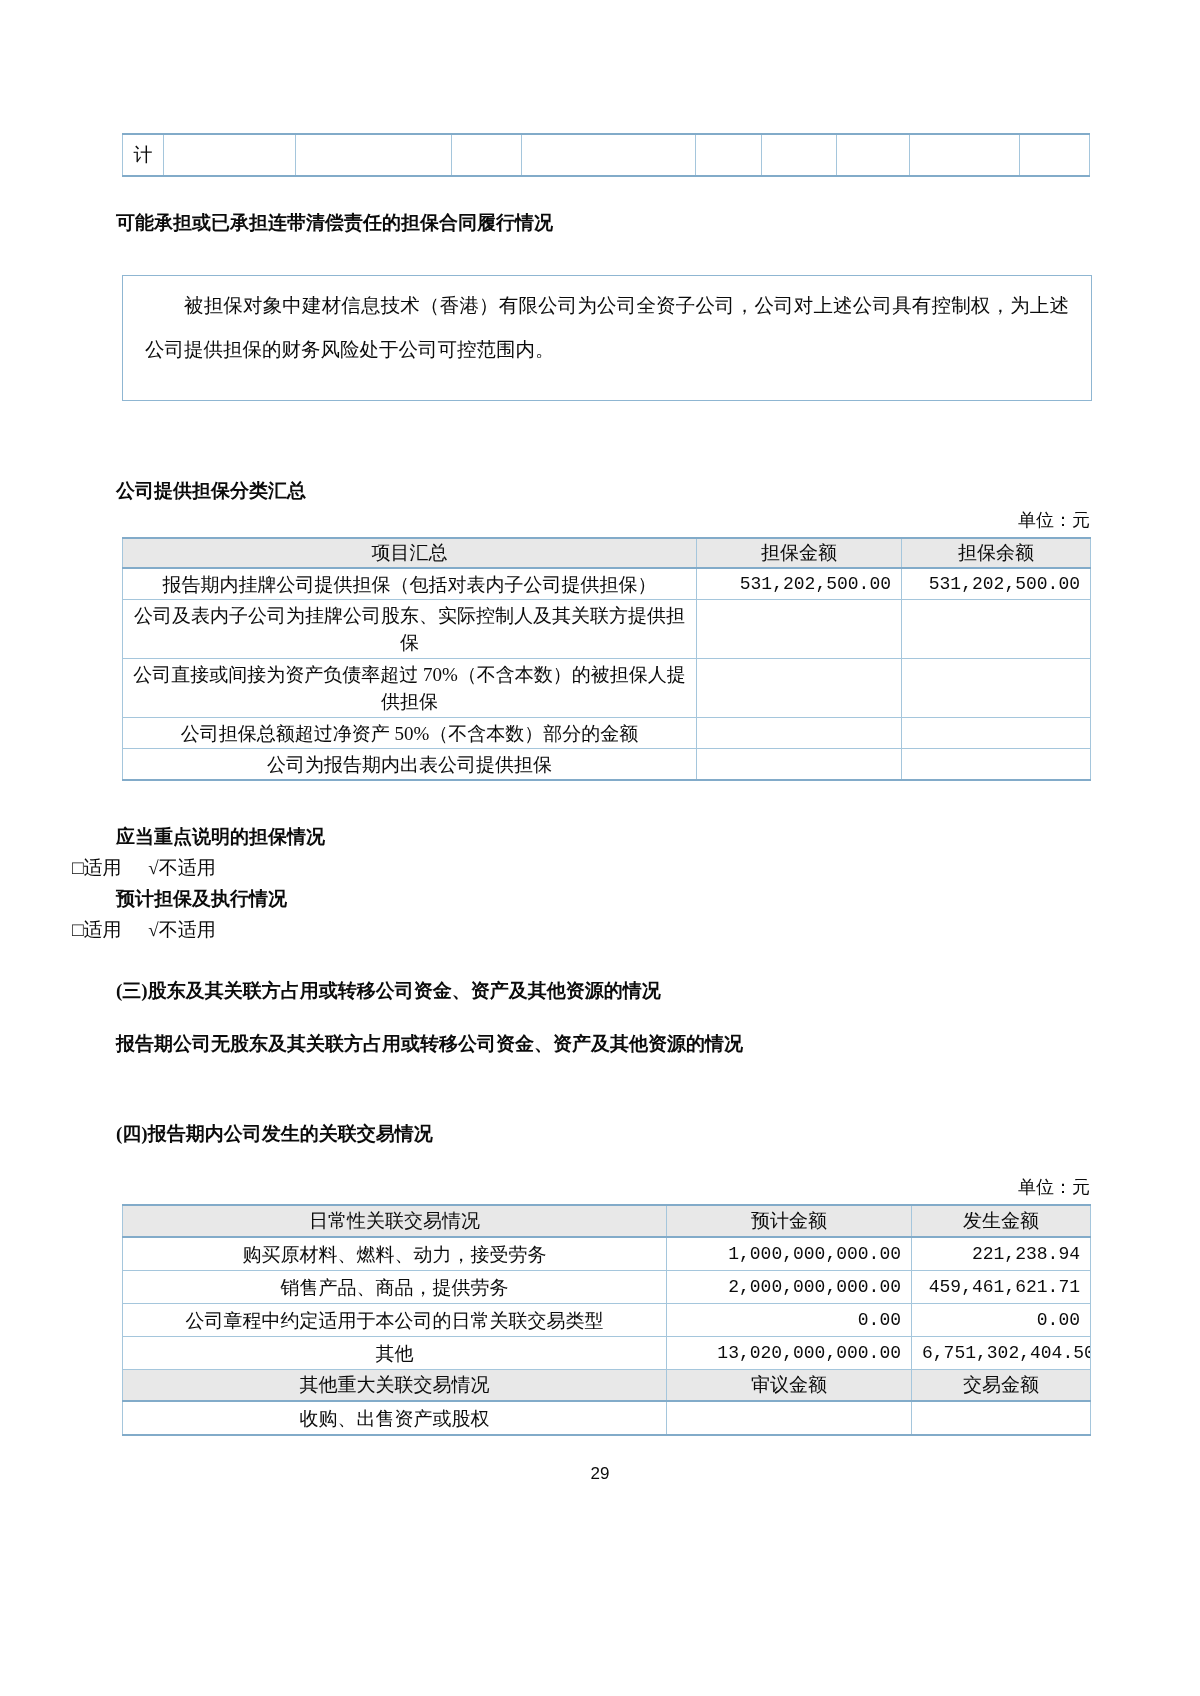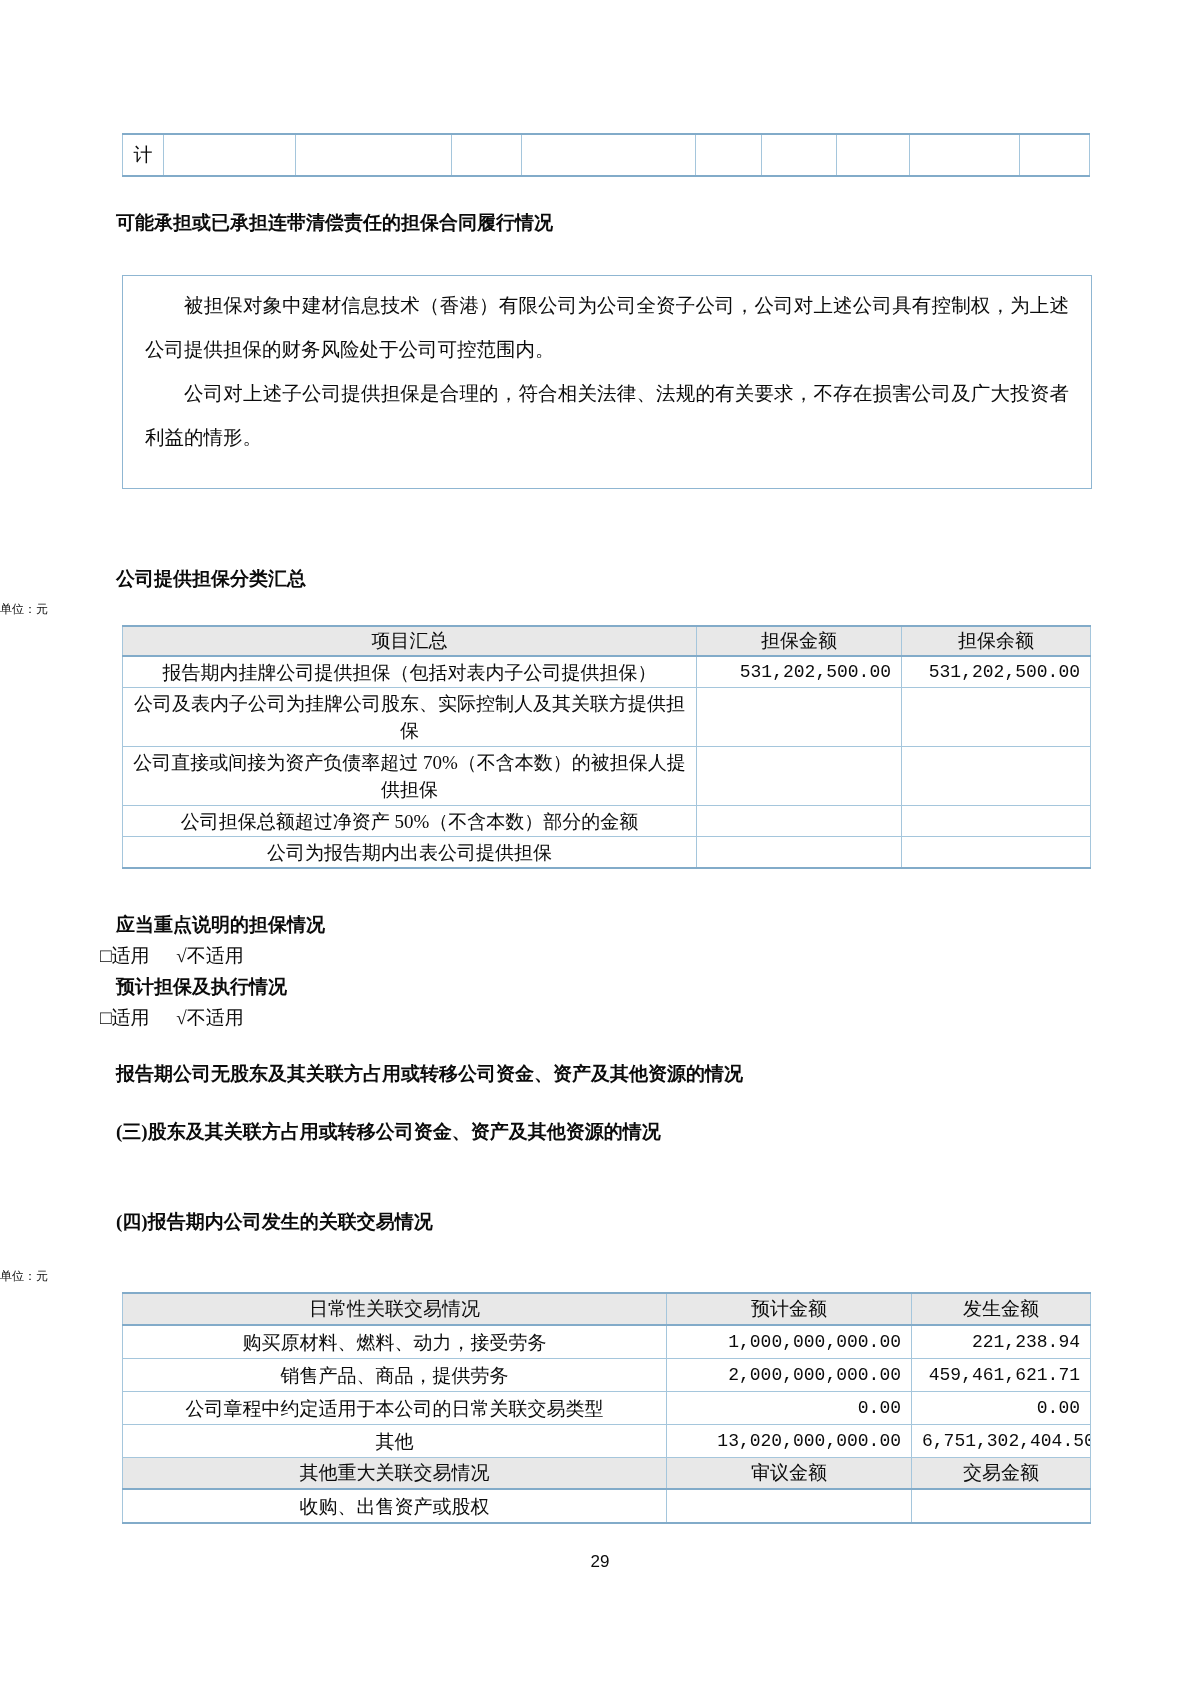--- a/index.html
+++ b/index.html
@@ -66,28 +66,30 @@
     border:1px solid #8fb6d2;
     padding:8px 22px 28px 22px;
     font-size:19.5px;
     line-height:44px;
     text-align:justify;
   }
   .note-box p{margin:0;text-indent:2em;}
   .h2{margin-top:78px;}
   .unit{
     margin:8px 110px 0 0;
-    font-size:12px;
+    text-align:right;
+    font-size:18px;
     line-height:20px;
+    font-family:Liberation Mono, monospace;
   }
   .t1{margin-top:6px;}
   .opt-block{margin-top:40px;}
   .opt-block .h-bold{margin-top:0;line-height:31px;}
   .option-line{
-    margin-left:100px;
+    margin-left:72px;
     font-size:19px;
     line-height:31px;
   }
   .option-line .opt{margin-right:22px;}
   .s3{margin-top:34px;}
   .s3-body{margin-top:29px;}
   .s4{margin-top:66px;}
   .unit2{margin-top:32px;}
   .t2{margin-top:6px;}
   .page-num{
@@ -129,21 +131,20 @@
         <td></td>
         <td></td>
       </tr>
     </tbody>
       </table>
 
     <div class="h-bold h1">可能承担或已承担连带清偿责任的担保合同履行情况</div>
 
     <div class="note-box">
       <p>被担保对象中建材信息技术（香港）有限公司为公司全资子公司，公司对上述公司具有控制权，为上述公司提供担保的财务风险处于公司可控范围内。</p>
-      <p>公司对上述子公司提供担保是合理的，符合相关法律、法规的有关要求，不存在损害公司及广大投资者利益的情形。</p>
     </div>
 
     <div class="h-bold h2">公司提供担保分类汇总</div>
     <div class="unit">单位：元</div>
 
     <table class="doc-table t1">
       <colgroup>
           <col style="width:574px">
           <col style="width:205px">
           <col style="width:189px">
@@ -188,22 +189,22 @@
         <span class="opt">□适用</span>
         <span>√不适用</span>
       </div>
       <div class="h-bold">预计担保及执行情况</div>
       <div class="option-line">
         <span class="opt">□适用</span>
         <span>√不适用</span>
       </div>
     </div>
 
+    <div class="h-bold s3">(三)股东及其关联方占用或转移公司资金、资产及其他资源的情况</div>
     <div class="h-bold s3-body">报告期公司无股东及其关联方占用或转移公司资金、资产及其他资源的情况</div>
-    <div class="h-bold s3">(三)股东及其关联方占用或转移公司资金、资产及其他资源的情况</div>
 
     <div class="h-bold s4">(四)报告期内公司发生的关联交易情况</div>
     <div class="unit unit2">单位：元</div>
 
     <table class="doc-table t2">
       <colgroup>
           <col style="width:544px">
           <col style="width:245px">
           <col style="width:179px">
         </colgroup>

